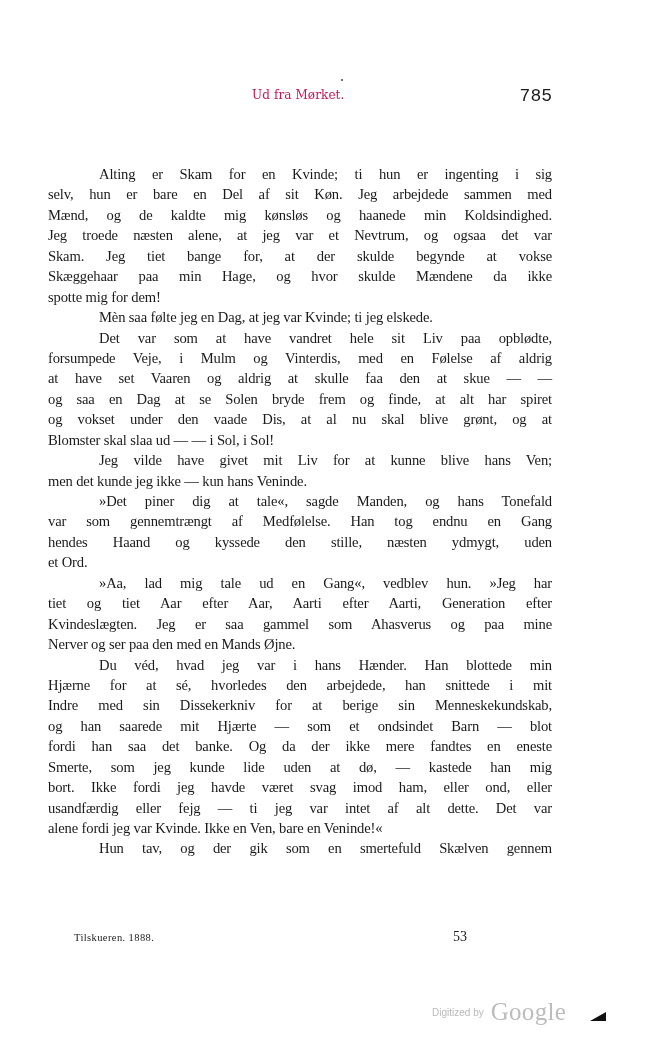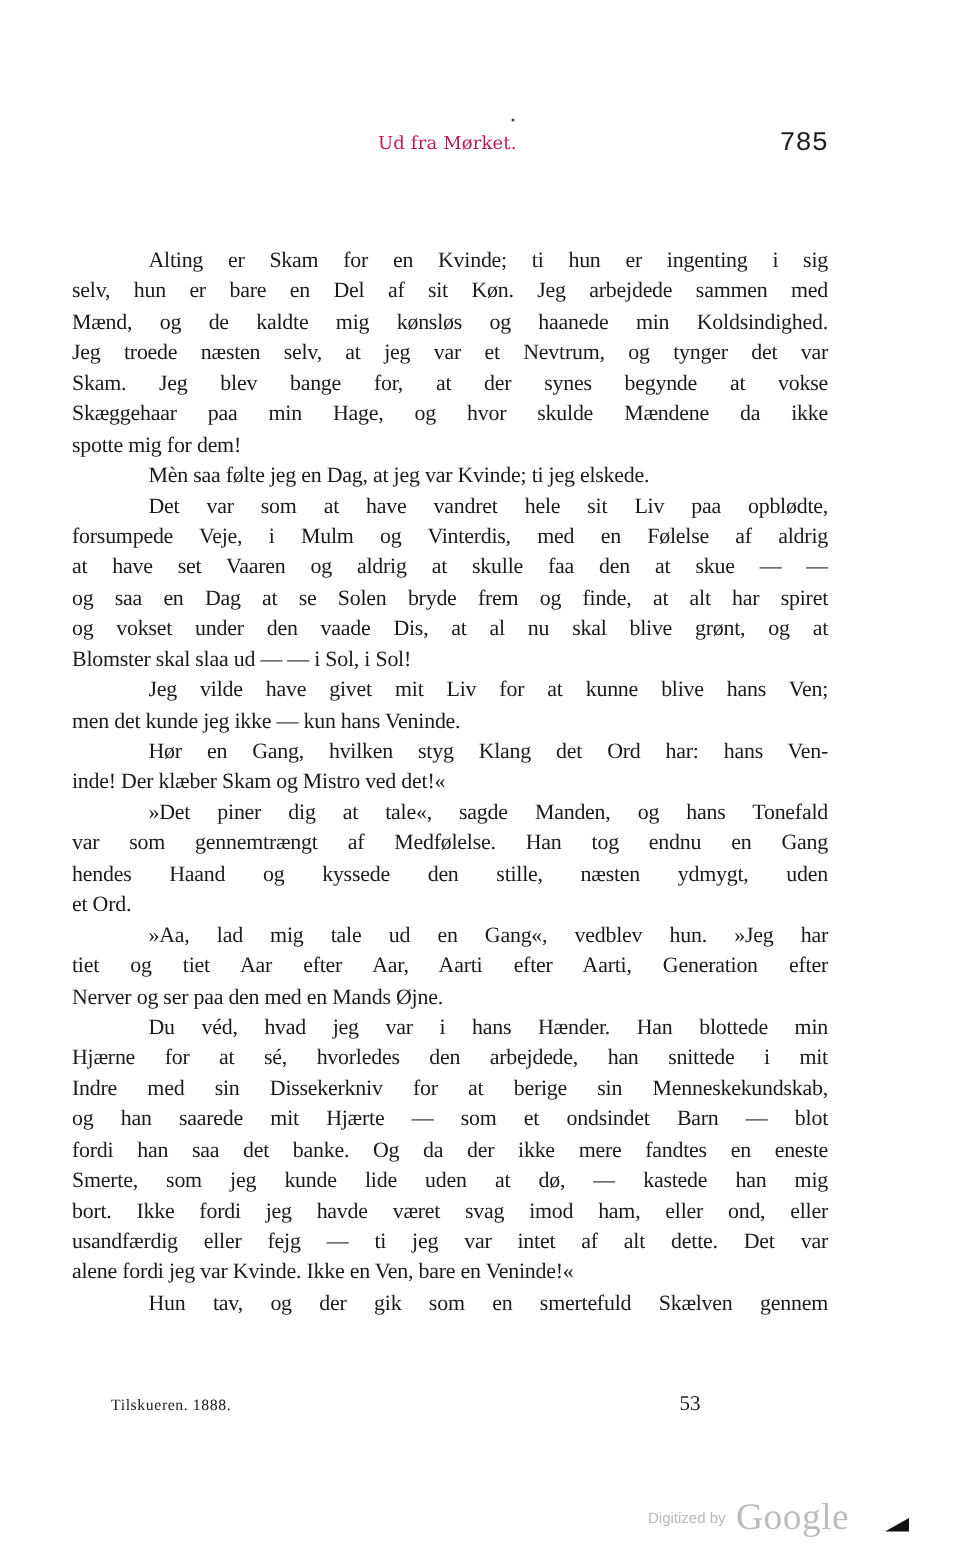--- a/index.html
+++ b/index.html
@@ -147,22 +147,22 @@
     <span class="running-title">Ud fra Mørket.</span>
     <span class="page-number">785</span>
   </div>
 
   <div class="body-text">
 
     <div class="paragraph">
       <span class="line indent">Alting er Skam for en Kvinde; ti hun er ingenting i sig</span>
       <span class="line">selv, hun er bare en Del af sit Køn. Jeg arbejdede sammen med</span>
       <span class="line">Mænd, og de kaldte mig kønsløs og haanede min Koldsindighed.</span>
-      <span class="line">Jeg troede næsten selv, at jeg var et Nevtrum, og tynger det var</span>
-      <span class="line">Skam. Jeg blev bange for, at der synes begynde at vokse</span>
+      <span class="line">Jeg troede næsten alene, at jeg var et Nevtrum, og ogsaa det var</span>
+      <span class="line">Skam. Jeg tiet bange for, at der skulde begynde at vokse</span>
       <span class="line">Skæggehaar paa min Hage, og hvor skulde Mændene da ikke</span>
       <span class="line last">spotte mig for dem!</span>
     </div>
 
     <div class="paragraph">
       <span class="line indent last">Mèn saa følte jeg en Dag, at jeg var Kvinde; ti jeg elskede.</span>
     </div>
 
     <div class="paragraph">
       <span class="line indent">Det var som at have vandret hele sit Liv paa opblødte,</span>
@@ -171,35 +171,32 @@
       <span class="line">og saa en Dag at se Solen bryde frem og finde, at alt har spiret</span>
       <span class="line">og vokset under den vaade Dis, at al nu skal blive grønt, og at</span>
       <span class="line last">Blomster skal slaa ud — — i Sol, i Sol!</span>
     </div>
 
     <div class="paragraph">
       <span class="line indent">Jeg vilde have givet mit Liv for at kunne blive hans Ven;</span>
       <span class="line last">men det kunde jeg ikke — kun hans Veninde.</span>
     </div>
 
-    <div class="paragraph">
-      <span class="line indent">Hør en Gang, hvilken styg Klang det Ord har: hans Ven-</span>
-      <span class="line last">inde! Der klæber Skam og Mistro ved det!«</span>
-    </div>
 
     <div class="paragraph">
       <span class="line indent">»Det piner dig at tale«, sagde Manden, og hans Tonefald</span>
       <span class="line">var som gennemtrængt af Medfølelse. Han tog endnu en Gang</span>
       <span class="line">hendes Haand og kyssede den stille, næsten ydmygt, uden</span>
       <span class="line last">et Ord.</span>
     </div>
 
     <div class="paragraph">
       <span class="line indent">»Aa, lad mig tale ud en Gang«, vedblev hun. »Jeg har</span>
       <span class="line">tiet og tiet Aar efter Aar, Aarti efter Aarti, Generation efter</span>
+      <span class="line">Kvindeslægten. Jeg er saa gammel som Ahasverus og paa mine</span>
       <span class="line last">Nerver og ser paa den med en Mands Øjne.</span>
     </div>
 
     <div class="paragraph">
       <span class="line indent">Du véd, hvad jeg var i hans Hænder. Han blottede min</span>
       <span class="line">Hjærne for at sé, hvorledes den arbejdede, han snittede i mit</span>
       <span class="line">Indre med sin Dissekerkniv for at berige sin Menneskekundskab,</span>
       <span class="line">og han saarede mit Hjærte — som et ondsindet Barn — blot</span>
       <span class="line">fordi han saa det banke. Og da der ikke mere fandtes en eneste</span>
       <span class="line">Smerte, som jeg kunde lide uden at dø, — kastede han mig</span>

